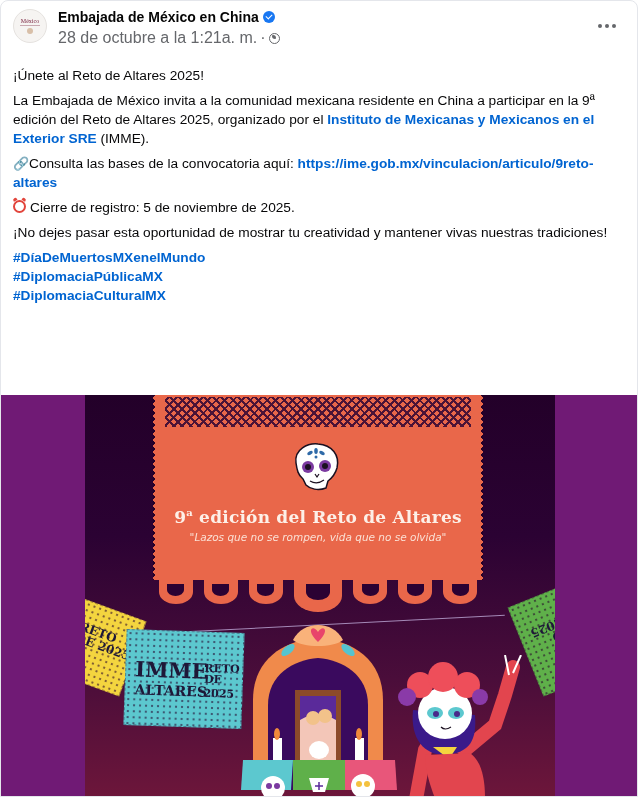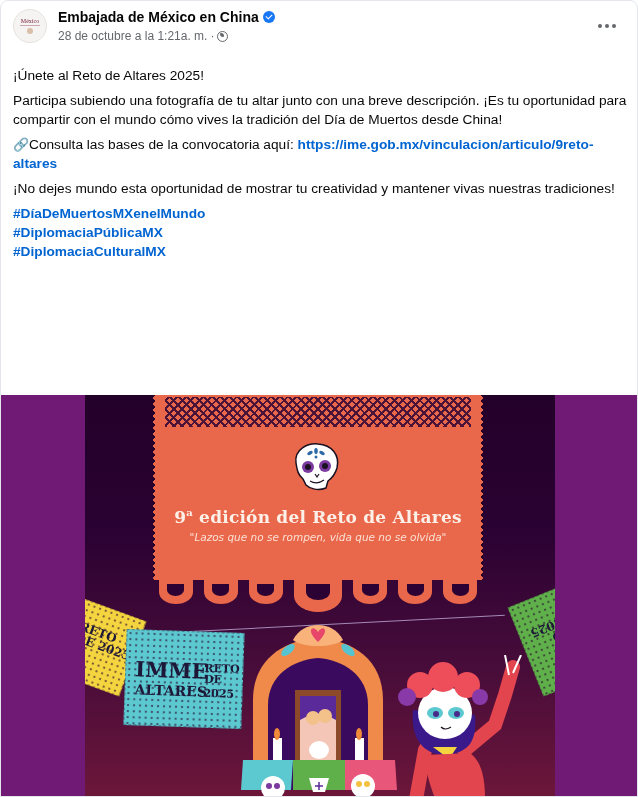--- a/index.html
+++ b/index.html
@@ -25,21 +25,21 @@
   }
   .verified {
     display: inline-block; width: 12px; height: 12px; border-radius: 50%; background: #1877f2;
     position: relative;
   }
   .verified::after {
     content: ""; position: absolute; left: 4px; top: 2px; width: 3px; height: 5px;
     border: solid #fff; border-width: 0 1.5px 1.5px 0; transform: rotate(45deg);
   }
   .meta {
-    position: absolute; left: 57px; top: 28px; font-size: 12px; color: #65676b;
+    position: absolute; left: 57px; top: 28px; font-size: 16px; color: #65676b;
     display: flex; align-items: center; gap: 3px; white-space: nowrap;
   }
   .globe {
     display: inline-block; width: 11px; height: 11px; border-radius: 50%;
     border: 1.5px solid #65676b; position: relative;
   }
   .globe::before {
     content: ""; position: absolute; left: 2px; top: 1px; width: 4px; height: 4px;
     background: #65676b; border-radius: 1px 3px 1px 3px;
   }
@@ -164,25 +164,30 @@
     </div>
     <div class="more-btn">
       <span></span>
       <span></span>
       <span></span>
     </div>
   </div>
 
   <div class="post-text">
     <p>¡Únete al Reto de Altares 2025!</p>
-    <p>Participa subiendo una fotografía de tu altar junto con una breve descripción. ¡Es tu oportunidad para compartir con el mundo cómo vives la tradición del Día de Muertos desde China!</p>
+    <p>
+      <span>La Embajada de México invita a la comunidad mexicana residente en China a participar en la 9ª edición del Reto de Altares 2025, organizado por el </span><span class="link">Instituto de Mexicanas y Mexicanos en el Exterior SRE</span><span> (IMME).</span>
+    </p>
     <p>
       <span class="emoji emoji-link">🔗</span><span>Consulta las bases de la convocatoria aquí: </span><span class="link">https://ime.gob.mx/vinculacion/articulo/9reto-altares</span>
     </p>
-    <p>¡No dejes mundo esta oportunidad de mostrar tu creatividad y mantener vivas nuestras tradiciones!</p>
+    <p>
+      <span class="alarm"></span><span>Cierre de registro: 5 de noviembre de 2025.</span>
+    </p>
+    <p>¡No dejes pasar esta oportunidad de mostrar tu creatividad y mantener vivas nuestras tradiciones!</p>
     <div class="hashtags">
       <div>#DíaDeMuertosMXenelMundo</div>
       <div>#DiplomaciaPúblicaMX</div>
       <div>#DiplomaciaCulturalMX</div>
     </div>
   </div>
 
   <div class="media">
     <div class="poster">
       <div class="banner">

